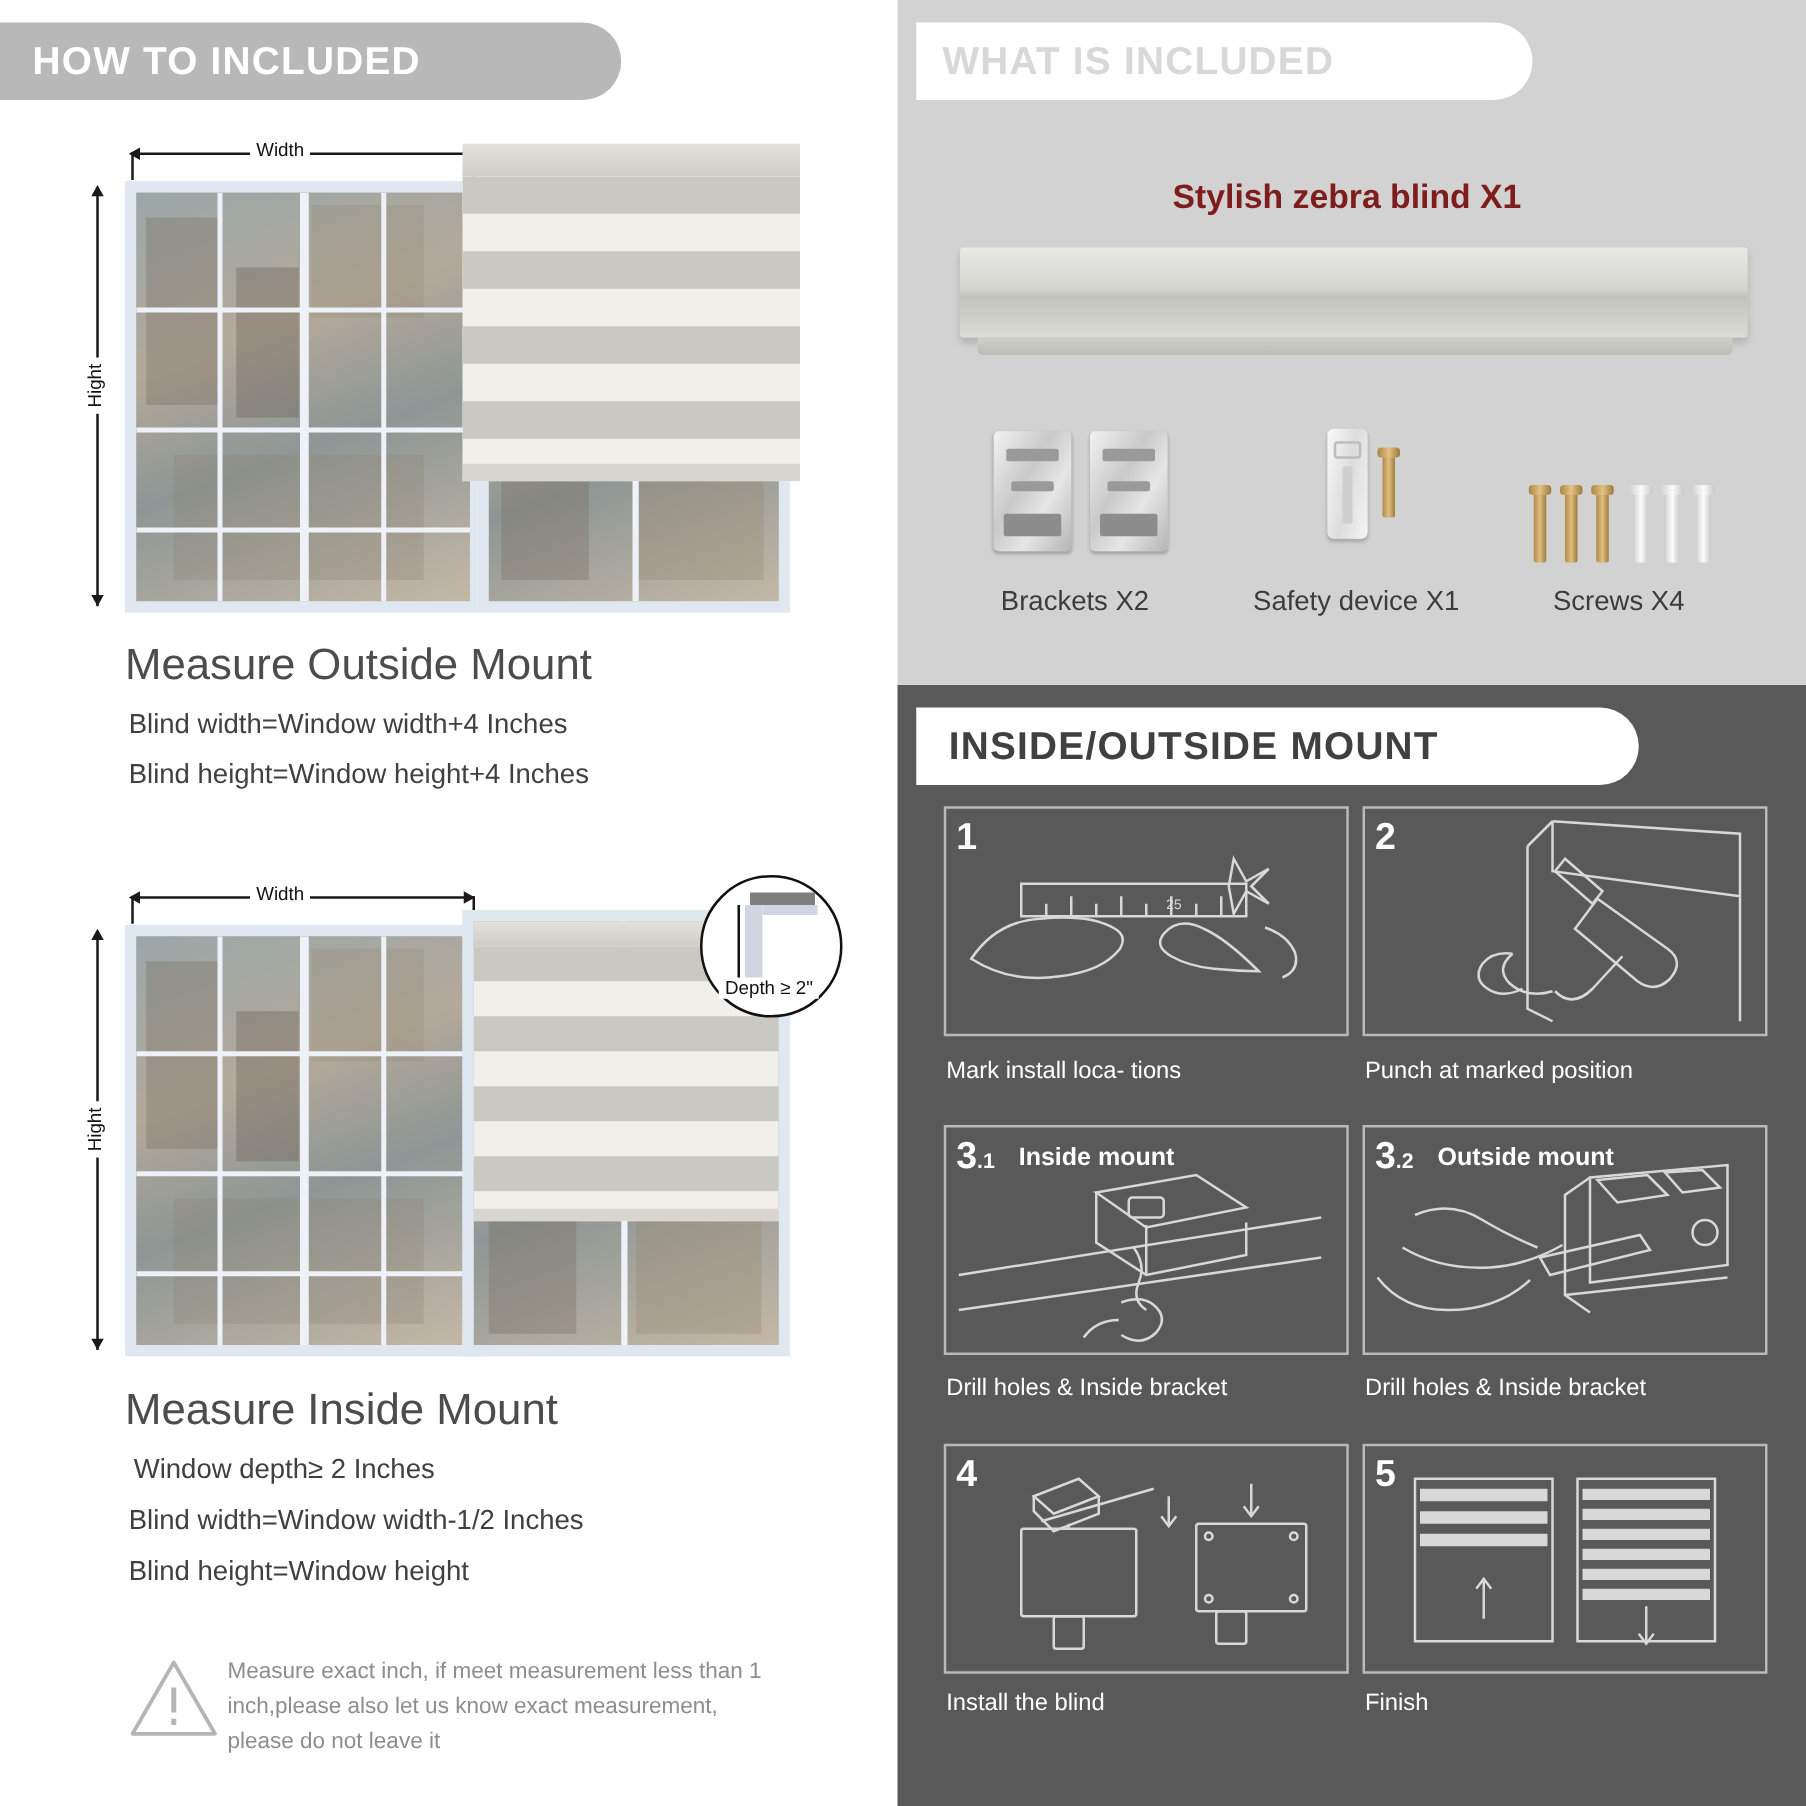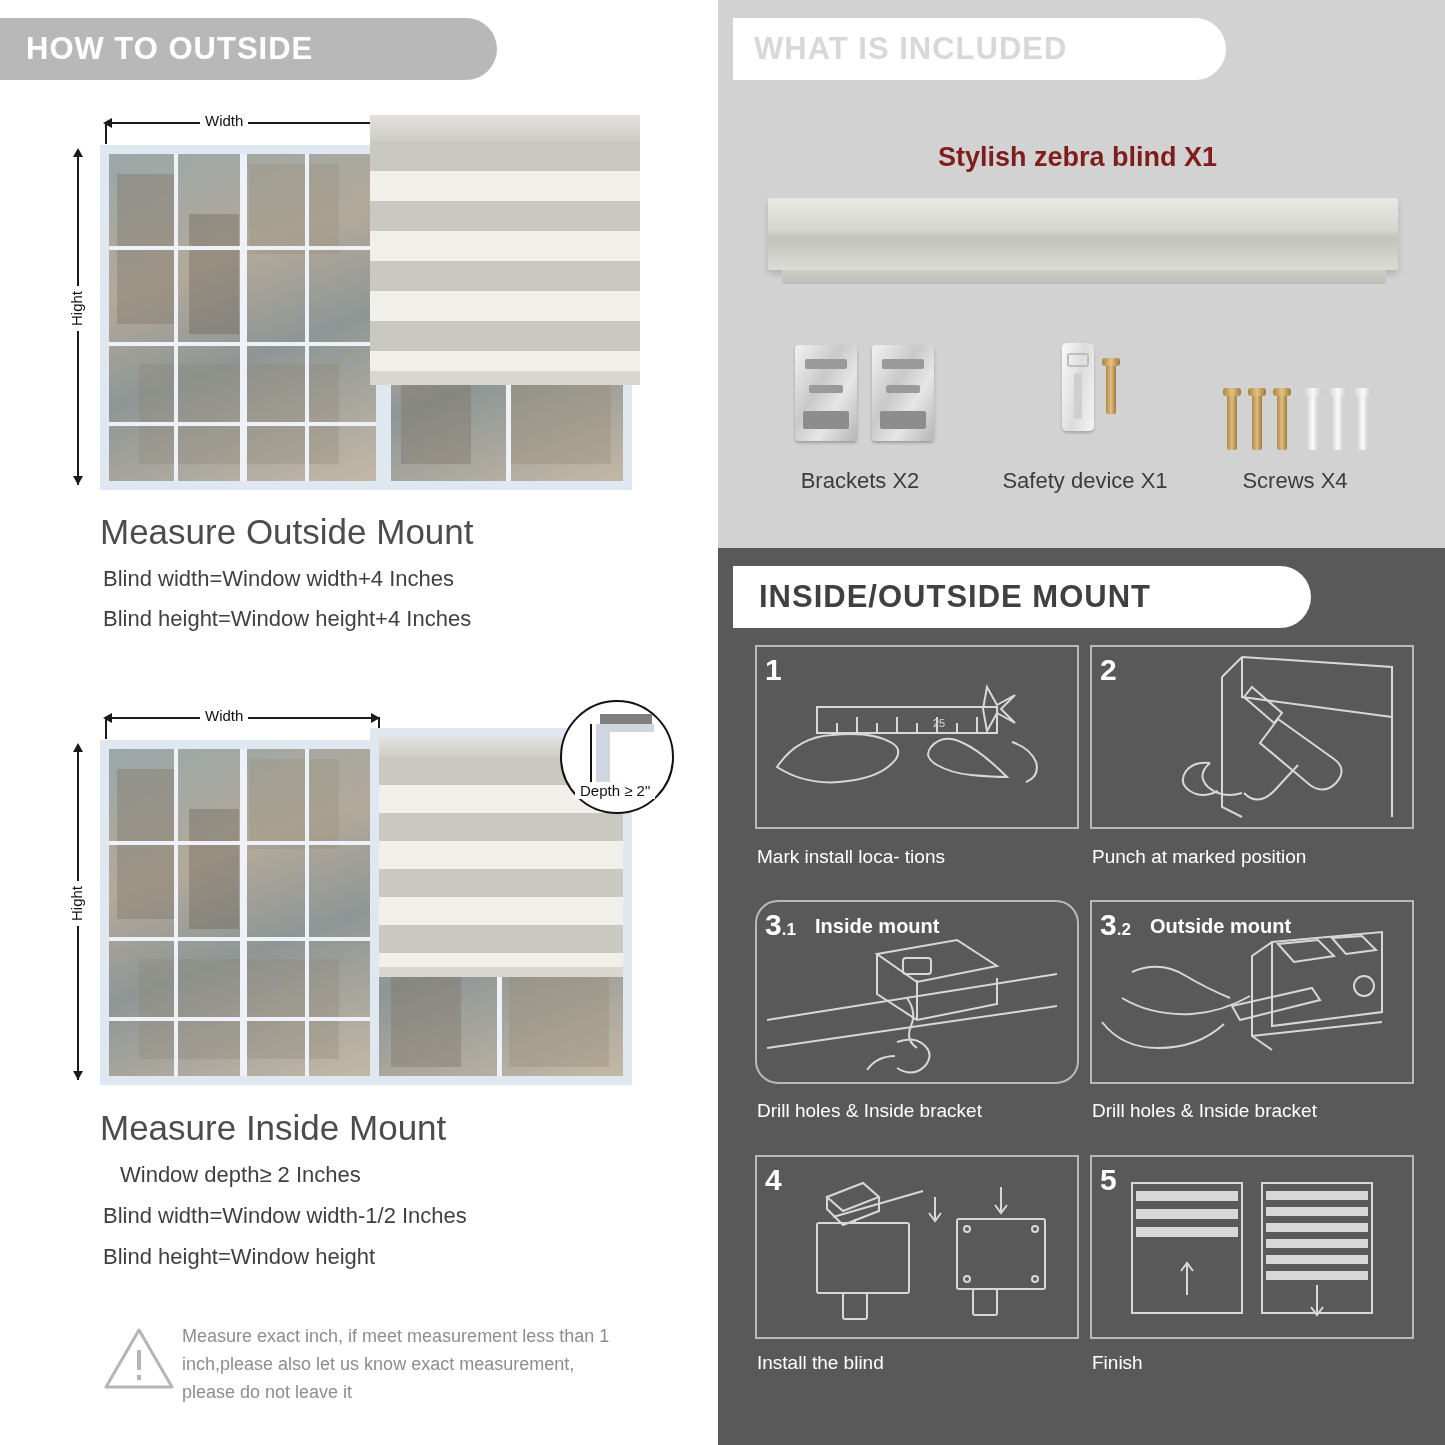--- a/index.html
+++ b/index.html
@@ -107,21 +107,21 @@
   .step-cap{position:absolute;font-size:19px;color:#ffffff;}
   .sketch{position:absolute;left:0;top:0;width:100%;height:100%;}
 </style>
 </head>
 <body>
 
 <div class="page">
 
   <div class="left">
 
-    <div class="panel-title title-left">HOW TO OUTSIDE</div>
+    <div class="panel-title title-left">HOW TO INCLUDED</div>
 
     <div class="measure-block" style="left:60px;top:105px;width:620px;height:400px;">
 
       <div class="dim-line" style="left:45px;top:17px;width:275px;height:2px;"></div>
       <div class="arrowL" style="left:43px;top:13px;"></div>
       <div class="arrowR" style="left:311px;top:13px;"></div>
       <div class="dim-label" style="left:140px;top:7px;">Width</div>
       <div class="dim-line" style="left:45px;top:17px;width:2px;height:22px;"></div>
       <div class="dim-line" style="left:318px;top:17px;width:2px;height:22px;"></div>
 
@@ -223,21 +223,21 @@
         <div style="position:absolute;left:38px;top:12px;width:52px;height:10px;background:#7f7f7f;"></div>
         <div style="position:absolute;left:34px;top:22px;width:14px;height:60px;background:#cfd6df;"></div>
         <div style="position:absolute;left:48px;top:22px;width:44px;height:8px;background:#cfd6df;"></div>
         <div style="position:absolute;left:28px;top:22px;width:2px;height:62px;background:#111;"></div>
         <div style="position:absolute;left:28px;top:84px;width:64px;height:2px;background:#111;"></div>
       </div>
       <div class="dim-label" style="left:515px;top:82px;font-size:15px;">Depth ≥ 2"</div>
     </div>
 
     <div class="heading" style="left:100px;top:1108px;">Measure Inside Mount</div>
-    <div class="subline" style="left:120px;top:1162px;text-align:right;">Window depth≥ 2 Inches</div>
+    <div class="subline" style="left:107px;top:1162px;text-align:right;">Window depth≥ 2 Inches</div>
     <div class="subline" style="left:103px;top:1203px;">Blind width=Window width-1/2 Inches</div>
     <div class="subline" style="left:103px;top:1244px;">Blind height=Window height</div>
 
     <div class="warn-tri" style="left:103px;top:1325px;">
       <svg width="72" height="66" viewBox="0 0 72 66">
         <polygon points="36,5 69,62 3,62" fill="none" stroke="#b5b5b5" stroke-width="3" stroke-linejoin="round"></polygon>
         <rect x="34" y="25" width="4" height="20" fill="#b5b5b5"></rect>
         <rect x="34" y="50" width="4" height="5" fill="#b5b5b5"></rect>
       </svg>
     </div>
@@ -321,21 +321,21 @@
         <path d="M160 40 l30 26 l-8 10 l-30 -26z"></path>
         <path d="M186 72 l56 40 q14 10 2 24 q-12 12 -26 2 l-50 -42z"></path>
         <path d="M206 118 l-24 26 q-16 16 -30 2"></path>
         <path d="M150 146 q-20 6 -34 -6 q-12 -12 2 -24"></path>
         <path d="M118 116 q-16 -2 -24 8 q-8 12 4 20 q12 8 28 0"></path>
       </g>
     </svg>
   </div>
   <div class="step-cap" style="left:1092px;top:846px;">Punch at  marked position</div>
 
-  <div class="step-card" style="left:755px;top:900px;width:320px;height:180px;border-radius:23px;">
+  <div class="step-card" style="left:755px;top:900px;width:320px;height:180px;">
     <div class="step-num"><span>3</span><small>.1</small></div>
     <div class="step-inline" style="left:58px;top:13px;">Inside mount</div>
     <svg class="sketch" viewBox="0 0 320 180">
       <g fill="none" stroke="#d8d8d8" stroke-width="2">
         <path d="M10 118 L300 72 M10 146 L300 104"></path>
         <path d="M120 52 l80 -14 l40 26 l-80 16z"></path>
         <path d="M120 52 v40 l40 26 l80 -16 v-26"></path>
         <path d="M160 78 v40"></path>
         <rect x="146" y="56" width="28" height="16" rx="3"></rect>
         <path d="M150 96 q10 14 4 28 q-6 14 6 22"></path>

